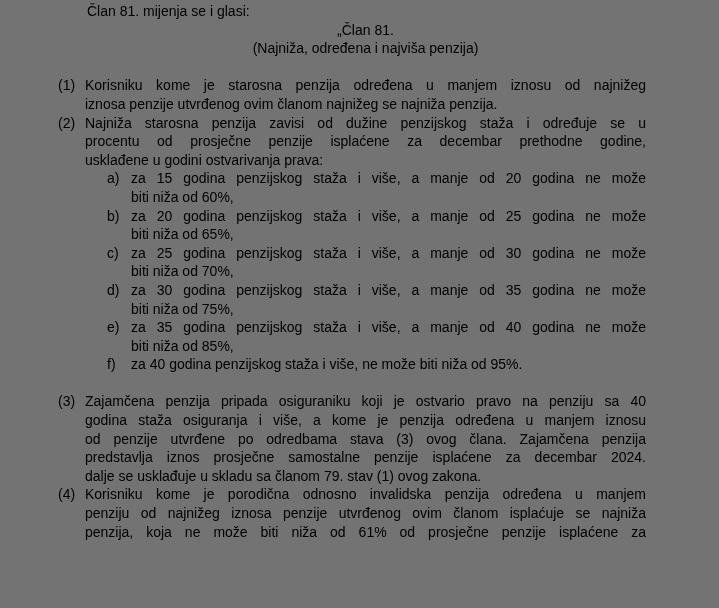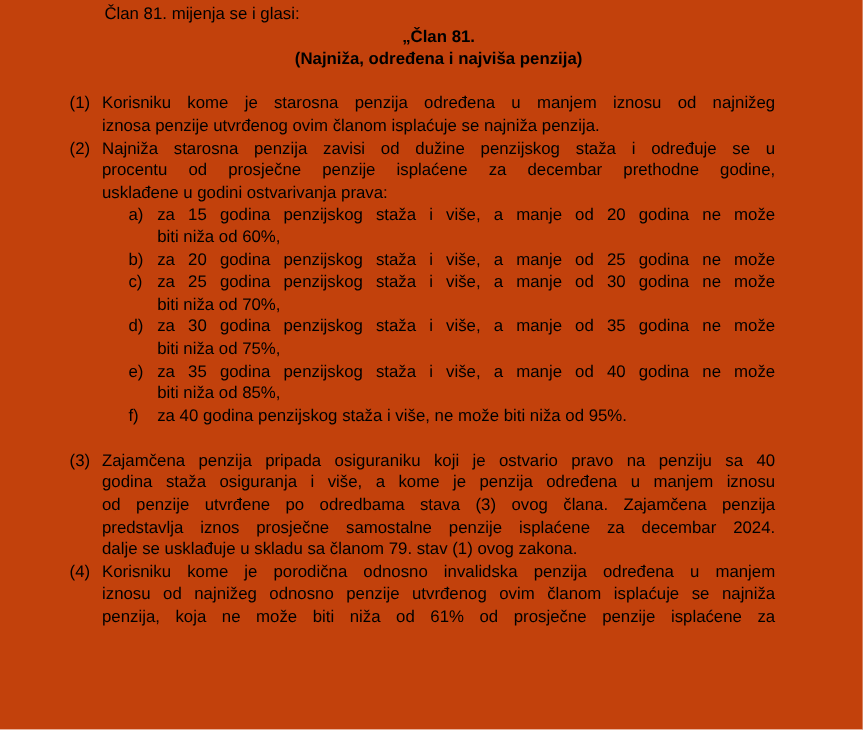--- a/index.html
+++ b/index.html
@@ -1,34 +1,34 @@
 <!DOCTYPE html>
 <html lang="bs"><head>
 <meta charset="utf-8">
 <style>
   html, body { margin: 0; padding: 0; background: #ffffff; }
   .page {
     position: relative;
     width: 719px;
     height: 608px;
-    background: #c2410c;
+    background: #737373;
     font-family: "Liberation Sans", sans-serif;
     font-size: 14px;
     line-height: 18.6px;
     color: #000000;
     overflow: hidden;
   }
   .content {
     position: absolute;
     left: 85px;
     top: 2px;
     width: 561px;
   }
   .intro { padding-left: 2px; }
-  .hdg { text-align: center; font-weight: bold; }
+  .hdg { text-align: center; font-weight: normal; }
   .spacer { height: 18.6px; }
   .para { position: relative; }
   .pmark { position: absolute; left: -27px; top: 0; }
   .sub { position: relative; margin-left: 46px; }
   .smark { position: absolute; left: -24px; top: 0; }
   .line { white-space: normal; }
   .line.just { text-align: justify; text-align-last: justify; }
 </style>
 </head>
 <body>
@@ -36,35 +36,36 @@
 <div class="page">
   <div class="content">
     <div class="line intro">Član 81. mijenja se i glasi:</div>
     <div class="line hdg">„Član 81.</div>
     <div class="line hdg">(Najniža, određena i najviša penzija)</div>
     <div class="spacer"></div>
     <div id="paragraphs">
         <div class="para">
           <div class="pmark">(1)</div>
           <div class="line just">Korisniku kome je starosna penzija određena u manjem iznosu od najnižeg</div>
-          <div class="line">iznosa penzije utvrđenog ovim članom isplaćuje se najniža penzija.</div>
+          <div class="line">iznosa penzije utvrđenog ovim članom najnižeg se najniža penzija.</div>
         </div>
         <div class="para">
           <div class="pmark">(2)</div>
           <div class="line just">Najniža starosna penzija zavisi od dužine penzijskog staža i određuje se u</div>
           <div class="line just">procentu od prosječne penzije isplaćene za decembar prethodne godine,</div>
           <div class="line">usklađene u godini ostvarivanja prava:</div>
           <div class="sub">
             <div class="smark">a)</div>
             <div class="line just">za 15 godina penzijskog staža i više, a manje od 20 godina ne može</div>
             <div class="line">biti niža od 60%,</div>
           </div>
           <div class="sub">
             <div class="smark">b)</div>
             <div class="line just">za 20 godina penzijskog staža i više, a manje od 25 godina ne može</div>
+            <div class="line">biti niža od 65%,</div>
           </div>
           <div class="sub">
             <div class="smark">c)</div>
             <div class="line just">za 25 godina penzijskog staža i više, a manje od 30 godina ne može</div>
             <div class="line">biti niža od 70%,</div>
           </div>
           <div class="sub">
             <div class="smark">d)</div>
             <div class="line just">za 30 godina penzijskog staža i više, a manje od 35 godina ne može</div>
             <div class="line">biti niža od 75%,</div>
@@ -84,18 +85,18 @@
           <div class="pmark">(3)</div>
           <div class="line just">Zajamčena penzija pripada osiguraniku koji je ostvario pravo na penziju sa 40</div>
           <div class="line just">godina staža osiguranja i više, a kome je penzija određena u manjem iznosu</div>
           <div class="line just">od penzije utvrđene po odredbama stava (3) ovog člana. Zajamčena penzija</div>
           <div class="line just">predstavlja iznos prosječne samostalne penzije isplaćene za decembar 2024.</div>
           <div class="line">dalje se usklađuje u skladu sa članom 79. stav (1) ovog zakona.</div>
         </div>
         <div class="para">
           <div class="pmark">(4)</div>
           <div class="line just">Korisniku kome je porodična odnosno invalidska penzija određena u manjem</div>
-          <div class="line just">iznosu od najnižeg odnosno penzije utvrđenog ovim članom isplaćuje se najniža</div>
+          <div class="line just">penziju od najnižeg iznosa penzije utvrđenog ovim članom isplaćuje se najniža</div>
           <div class="line just">penzija, koja ne može biti niža od 61% od prosječne penzije isplaćene za</div>
         </div>
       </div>
   </div>
 </div>
 
 </body></html>

